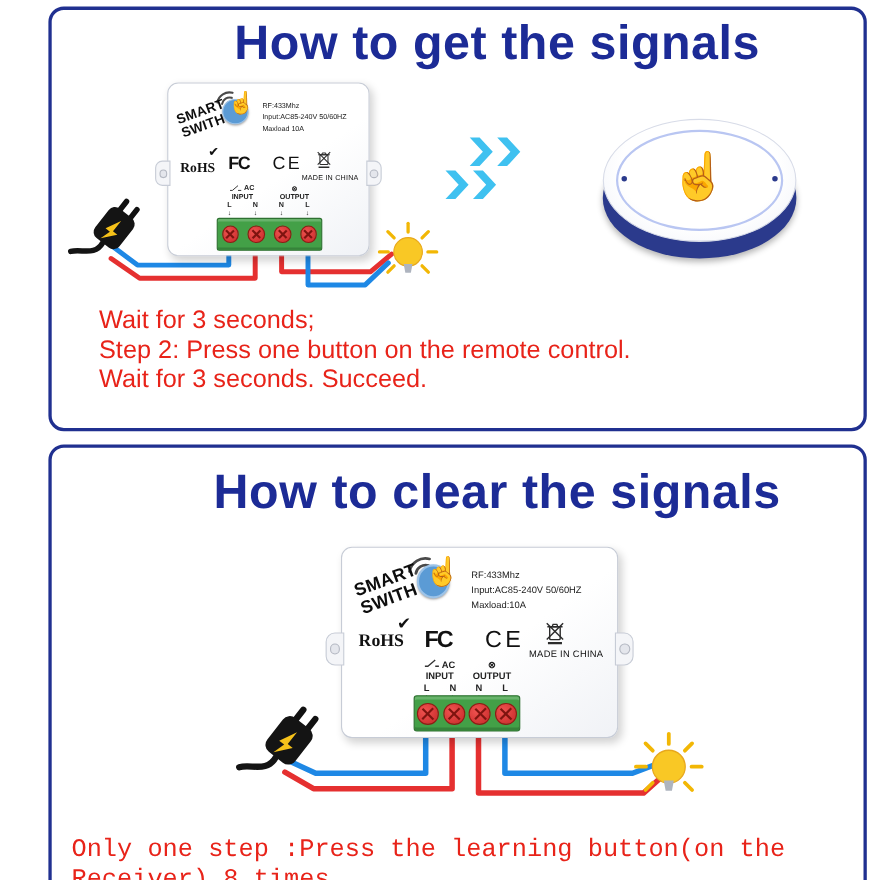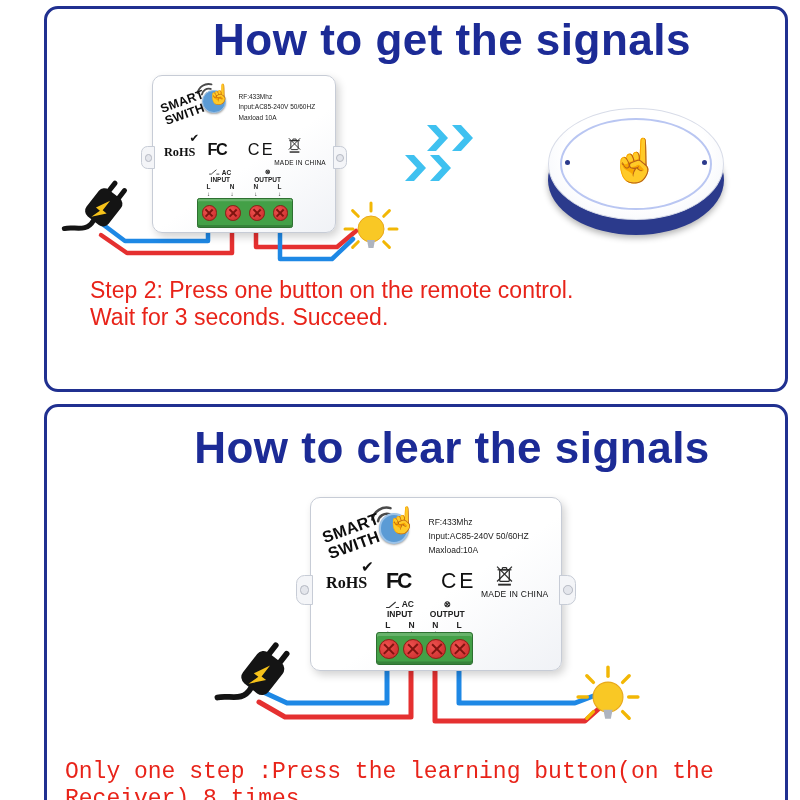--- a/index.html
+++ b/index.html
@@ -48,21 +48,21 @@
   .d-rohs{position:absolute;left:6%;top:44%;font-family:"Liberation Serif",serif;font-weight:700;font-size:1.9em;color:#111;}
   .d-fcc{position:absolute;left:30%;top:41%;font-weight:800;font-size:2.5em;letter-spacing:-0.09em;color:#111;}
   .d-ce{position:absolute;left:52%;top:41%;font-size:2.5em;font-weight:500;letter-spacing:0.14em;color:#111;}
   .d-weee{position:absolute;left:74%;top:39%;width:2em;}
   .d-weee svg{display:block;width:100%;}
   .d-made{position:absolute;right:5%;top:53%;font-size:1em;font-weight:400;color:#111;letter-spacing:0.03em;}
 
   .d-tlabels{position:absolute;left:24%;top:59%;width:52%;font-weight:700;color:#222;font-size:1em;}
   .device.lg .d-tlabels{left:26%;width:38%;}
   .d-trowA,.d-trowB,.d-trowC{display:flex;width:100%;}
-  .d-trowA .half,.d-trowB .half{width:50%;display:flex;justify-content:center;align-items:center;gap:0.3em;}
+  .d-trowA .half,.d-trowB .half{width:50%;display:flex;justify-content:center;align-items:flex-start;gap:0.3em;}
   .sw-ic{width:1.6em;height:0.9em;}
   .d-trowC{margin-top:0.15em;}
   .tcol{width:25%;display:flex;flex-direction:column;align-items:center;line-height:1.05;}
   .arr{font-weight:400;font-size:0.95em;}
 
   .d-block{position:absolute;left:24%;top:78%;width:52%;height:18%;background:#43a047;border:1px solid #2e7031;
     border-radius:0.35em;display:flex;align-items:center;justify-content:space-around;
     box-shadow:inset 0 0.35em 0 rgba(255,255,255,.2),inset 0 -0.3em 0 rgba(0,0,0,.18);}
   .device.lg .d-block{left:26%;width:38%;}
   .d-screw{width:2.1em;height:2.1em;border-radius:50%;position:relative;border:1px solid #8e1b14;
@@ -217,20 +217,21 @@
 
     <div class="remote">
       <div class="remote-side"></div>
       <div class="remote-face">
         <div class="remote-ring"></div>
         <span class="remote-touch">☝</span>
       </div>
     </div>
 
     <div class="steps">
+      <div>Wait for 3 seconds;</div>
       <div>Step 2: Press one button on the remote control.</div>
       <div>Wait for 3 seconds. Succeed.</div>
     </div>
   </section>
 
   <section class="panel" id="panel-clear">
     <h1 class="panel-title">How to clear the signals</h1>
 
     <svg class="overlay" viewBox="0 0 738 384">
       <g fill="none" stroke-width="5" stroke-linecap="round" stroke-linejoin="round">

